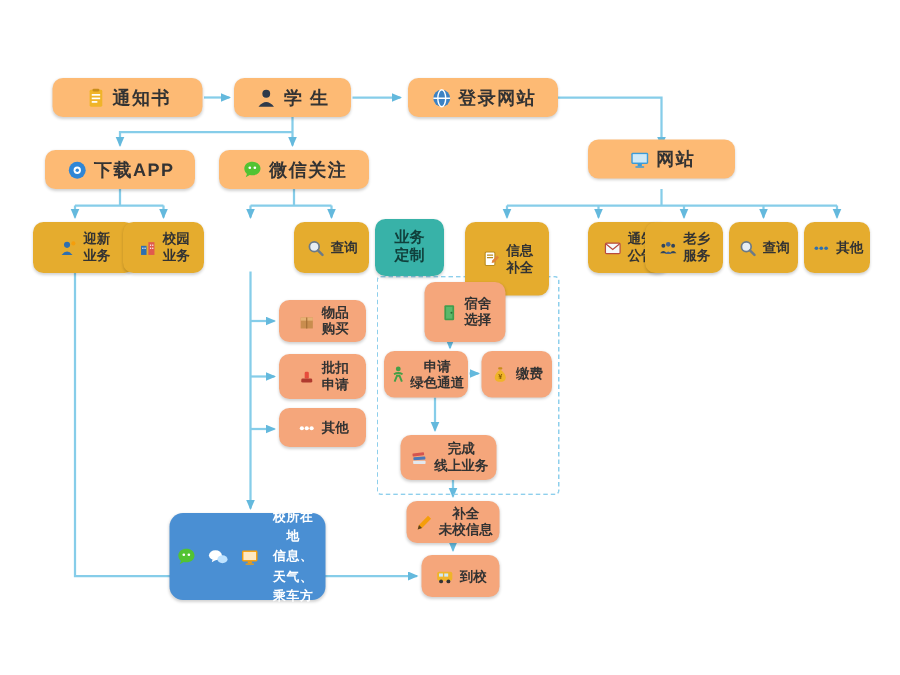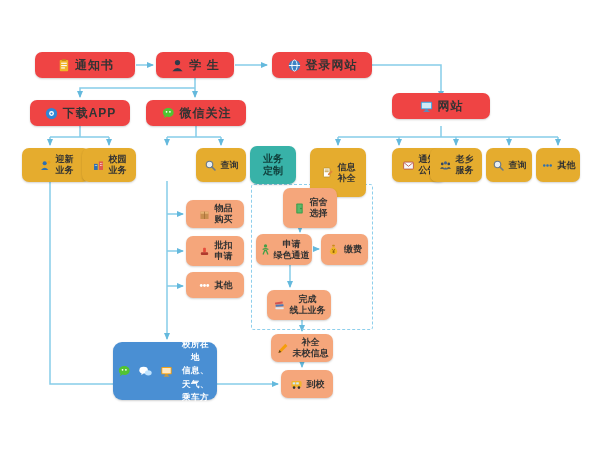--- a/index.html
+++ b/index.html
@@ -3,21 +3,21 @@
 <meta charset="utf-8">
 <style>
   *{margin:0;padding:0;box-sizing:border-box}
   html,body{width:600px;height:450px}
   body{background:#fff;font-family:"Liberation Sans",sans-serif;position:relative;overflow:hidden}
   #canvas{position:absolute;inset:0;background:#ffffff}
   svg.wires{position:absolute;left:0;top:0;z-index:1}
   .wire{fill:none;stroke:#86cde9;stroke-width:1.5}
   .dashed{position:absolute;z-index:1;border:1px dashed #8ecfec;border-radius:3px}
   .node{position:absolute;z-index:2;display:flex;align-items:center;justify-content:center;gap:4px;border-radius:7px;box-shadow:0 1px 2px rgba(0,0,0,.18)}
-  .pink{background:#ef4444}
+  .pink{background:#fdba74}
   .gold{background:#e5ac2e}
   .orange{background:#f5a67b}
   .teal{background:#38b2a8}
   .blue{background:#4a8fd3;flex-direction:row;gap:4px;border-radius:9px;padding:6px 4px}
   .lbl{font-weight:bold;color:#333;white-space:pre-line;text-align:center;line-height:1.2}
   .lbl.lg{font-size:12px;letter-spacing:1px}
   .lbl.sm{font-size:9px}
   .teal .lbl{color:#10403c;font-size:10px}
   .blue .lbl{color:#ffffff;font-size:8.5px;line-height:1.55;letter-spacing:.5px}
   .ic{width:15px;height:15px;flex:0 0 auto;display:inline-block}

